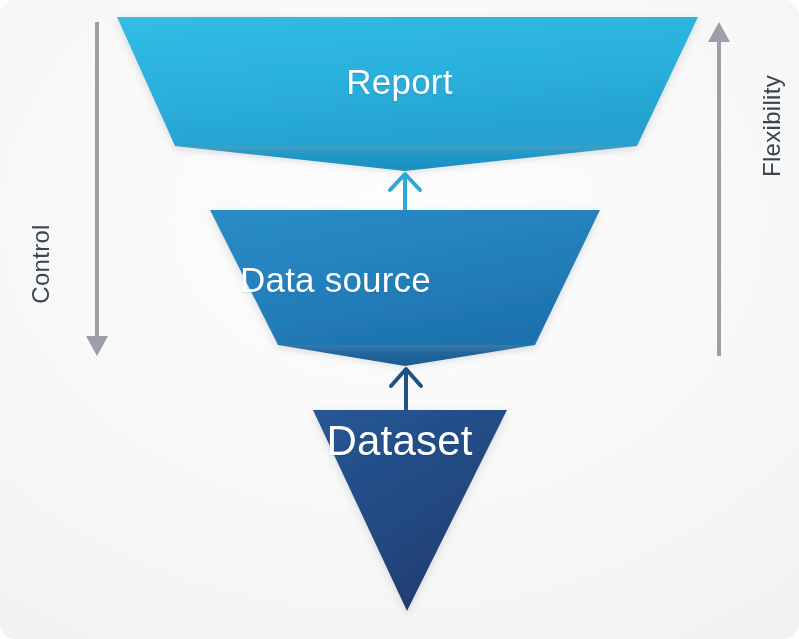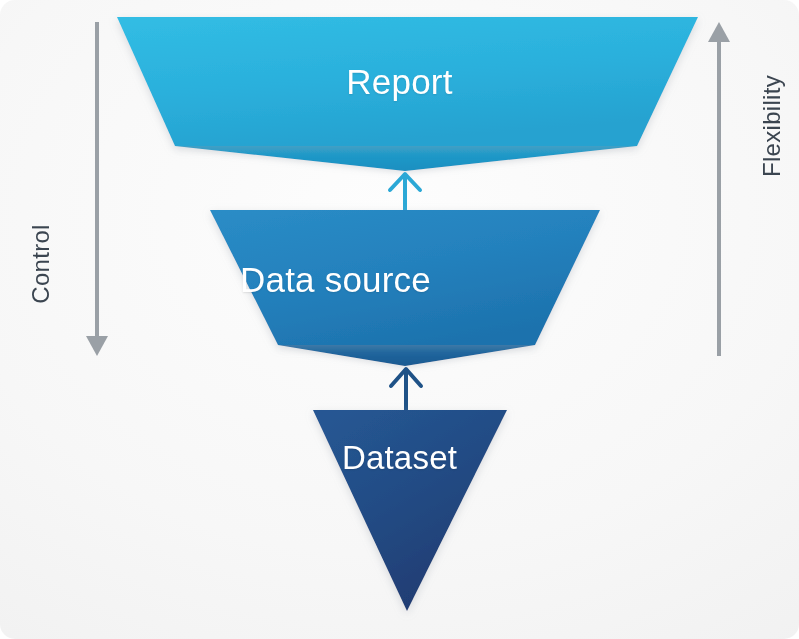--- a/index.html
+++ b/index.html
@@ -55,23 +55,23 @@
   #label-datasource {
     left: 0;
     top: 258px;
     width: 671px;
     font-size: 35px;
     line-height: 44px;
   }
 
   #label-dataset {
     left: 0;
-    top: 437px;
+    top: 420px;
     width: 799px;
-    font-size: 33px;
+    font-size: 42px;
     line-height: 42px;
   }
 
   .axis-label {
     position: absolute;
     color: #3b4550;
     font-family: "Liberation Sans", sans-serif;
     font-size: 24px;
     font-weight: 400;
     letter-spacing: 0.3px;

